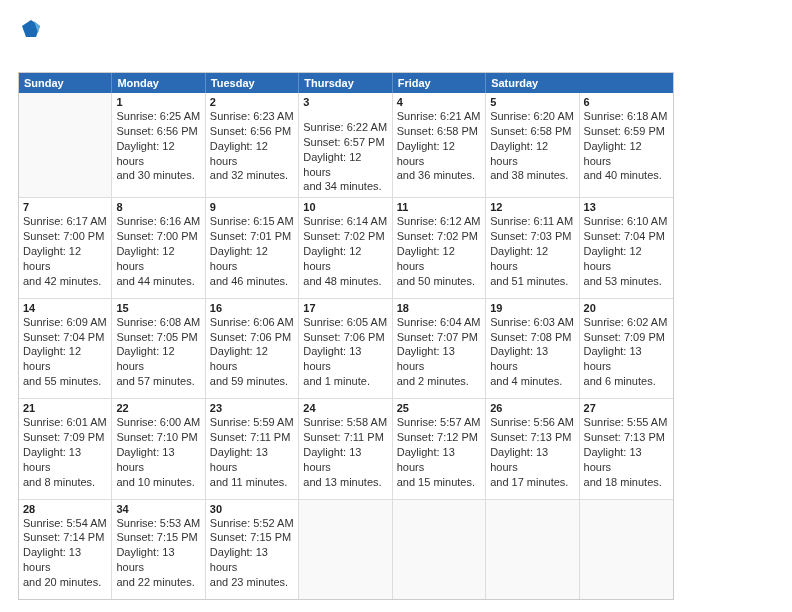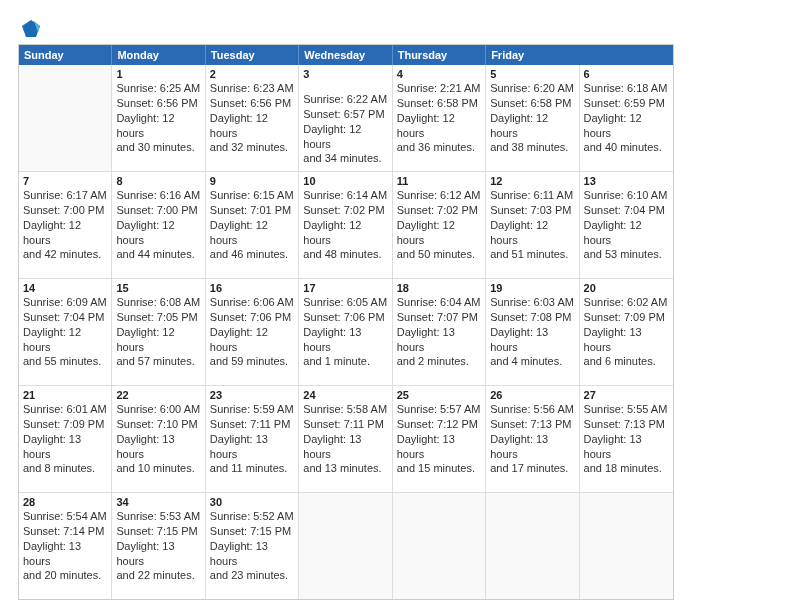--- a/index.html
+++ b/index.html
@@ -9,20 +9,21 @@
       width: 792px;
       height: 612px;
       overflow: hidden;
     }
     .page {
       width: 692px;
       height: 612px;
       padding: 18px 18px 12px 18px;
       display: flex;
       flex-direction: column;
+      gap: 28px;
     }
     .header {
       display: flex;
       justify-content: space-between;
       align-items: flex-start;
       margin-bottom: 8px;
     }
     .logo {
       display: flex;
       flex-direction: column;
@@ -131,23 +132,23 @@
       <div class="month-title"></div>
       <div class="subtitle"></div>
     </div>
   </div>
 
   <div class="calendar">
     <div class="cal-header">
       <div class="cal-header-cell">Sunday</div>
       <div class="cal-header-cell">Monday</div>
       <div class="cal-header-cell">Tuesday</div>
-      <div class="cal-header-cell">Wednesday</div>
       <div class="cal-header-cell">Thursday</div>
       <div class="cal-header-cell">Friday</div>
+      <div class="cal-header-cell">Saturday</div>
     </div>
     <div class="cal-body" id="cal-body">
     <div class="cal-row">
           <div class="cal-cell empty"></div>
           <div class="cal-cell">
             <div class="day-num">1</div>
             <div class="cell-text" style="white-space: pre-line;">Sunrise: 6:25 AM
 Sunset: 6:56 PM
 Daylight: 12 hours
 and 30 minutes.</div>
@@ -161,21 +162,21 @@
           </div>
           <div class="cal-cell">
             <div class="day-num">3</div>
             <div class="cell-text" style="white-space: pre-line; margin-top: 12px;">Sunrise: 6:22 AM
 Sunset: 6:57 PM
 Daylight: 12 hours
 and 34 minutes.</div>
           </div>
           <div class="cal-cell">
             <div class="day-num">4</div>
-            <div class="cell-text" style="white-space: pre-line;">Sunrise: 2:21 AM
+            <div class="cell-text" style="white-space: pre-line;">Sunrise: 6:21 AM
 Sunset: 6:58 PM
 Daylight: 12 hours
 and 36 minutes.</div>
           </div>
           <div class="cal-cell">
             <div class="day-num">5</div>
             <div class="cell-text" style="white-space: pre-line;">Sunrise: 6:20 AM
 Sunset: 6:58 PM
 Daylight: 12 hours
 and 38 minutes.</div>

